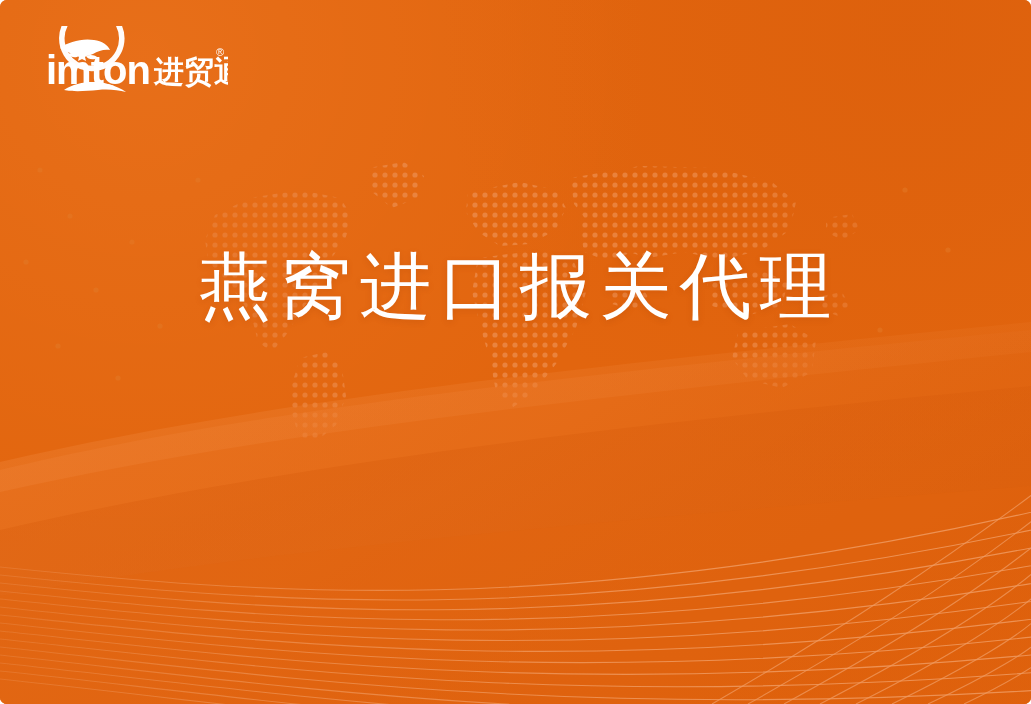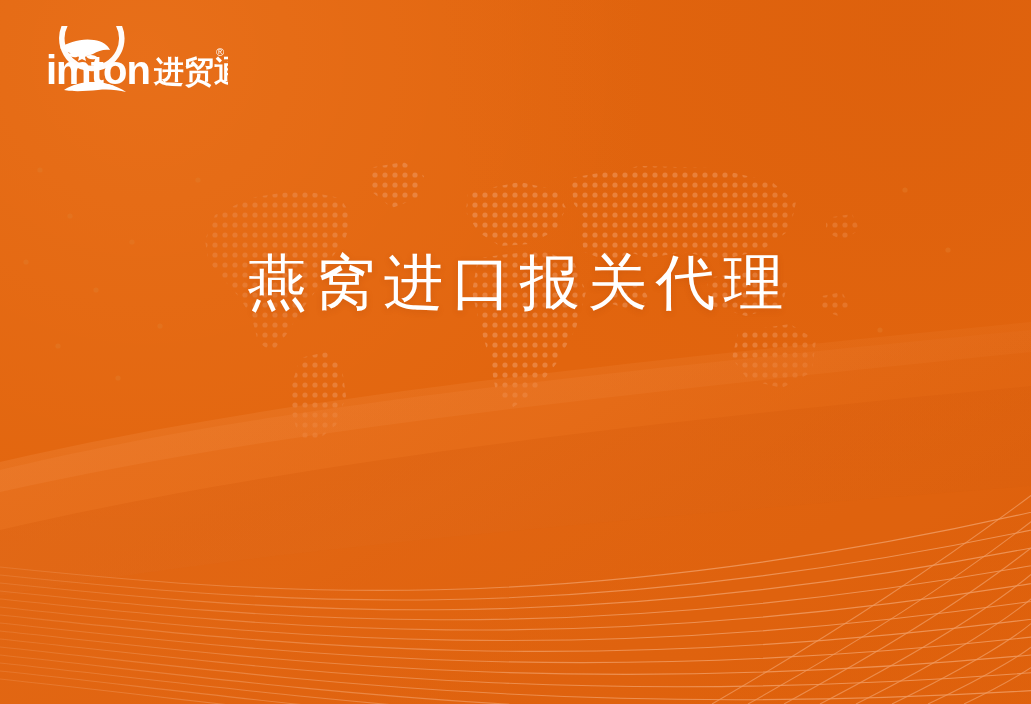--- a/index.html
+++ b/index.html
@@ -10,20 +10,21 @@
   body {
     font-family: "Liberation Sans", sans-serif;
   }
 
   #banner {
     position: relative;
     width: 1031px;
     height: 704px;
     overflow: hidden;
     background: #e2650e;
+    border-radius: 7px;
   }
 
   
   .bg-base {
     position: absolute;
     inset: 0;
     background: #e2650e;
   }
 
   
@@ -80,22 +81,22 @@
   
   .title-block {
     position: absolute;
     left: 0;
     top: 228px;
     width: 1031px;
     text-align: center;
     color: #ffffff;
   }
   .title-line {
-    font-family: Liberation Mono, monospace;
-    font-size: 60px;
+    font-family: Liberation Serif, serif;
+    font-size: 72px;
     line-height: 118px;
     font-weight: 400;
     letter-spacing: 8px;
     text-indent: 8px;
     white-space: nowrap;
     text-shadow: 0 2px 6px rgba(150,55,0,0.18);
   }
 </style>
 </head>
 <body>

